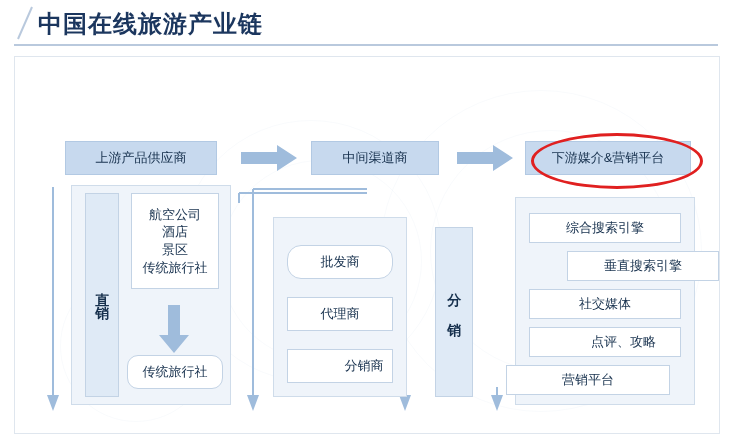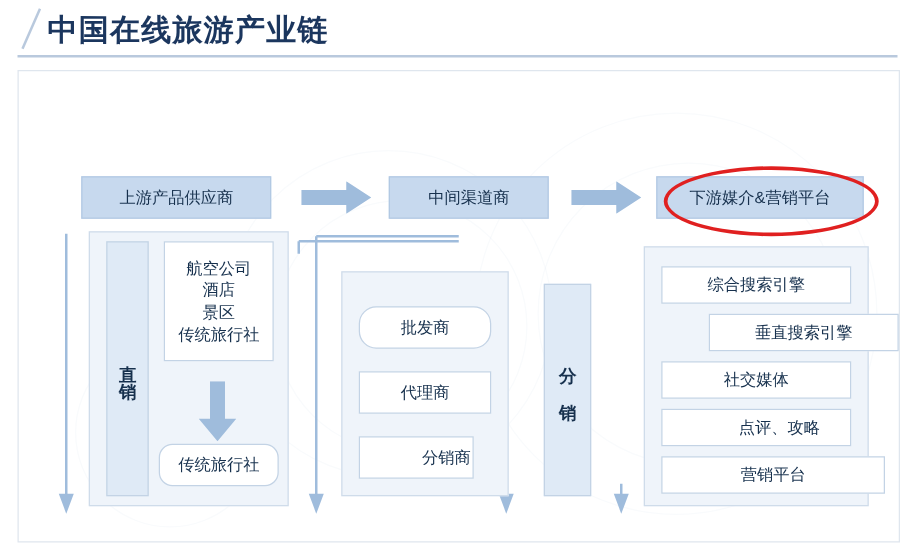--- a/index.html
+++ b/index.html
@@ -162,21 +162,21 @@
   </div>
 
   <div class="box panel" style="left:258px; top:160px; width:134px; height:180px;"></div>
 
   <div class="box inner" style="left:272px; top:188px; width:106px; height:34px;border-radius:14px;">
     <span>批发商</span>
   </div>
   <div class="box inner" style="left:272px; top:240px; width:106px; height:34px;">
     <span>代理商</span>
   </div>
-  <div class="box inner" style="left:272px; top:292px; width:92px; height:34px;padding-left:48px;">
+  <div class="box inner" style="left:272px; top:292px; width:106px; height:34px;padding-left:48px;">
     <span>分销商</span>
   </div>
 
   <div class="box vlabel" style="left:420px; top:170px; width:38px; height:170px; letter-spacing:30px;">
     <span>分销</span>
   </div>
 
   <div class="box panel" style="left:500px; top:140px; width:180px; height:208px;"></div>
 
   <div class="box inner" style="left:514px; top:156px; width:152px; height:30px;">
@@ -184,17 +184,17 @@
   </div>
   <div class="box inner" style="left:514px; top:194px; width:152px; height:30px;margin-left:38px;">
     <span>垂直搜索引擎</span>
   </div>
   <div class="box inner" style="left:514px; top:232px; width:152px; height:30px;">
     <span>社交媒体</span>
   </div>
   <div class="box inner" style="left:514px; top:270px; width:152px; height:30px;padding-left:37px;">
     <span>点评、攻略</span>
   </div>
-  <div class="box inner" style="left:514px; top:308px; width:179px; height:30px;">
+  <div class="box inner" style="left:491px; top:308px; width:164px; height:30px;">
     <span>营销平台</span>
   </div>
 
 </div>
 
 </body></html>

